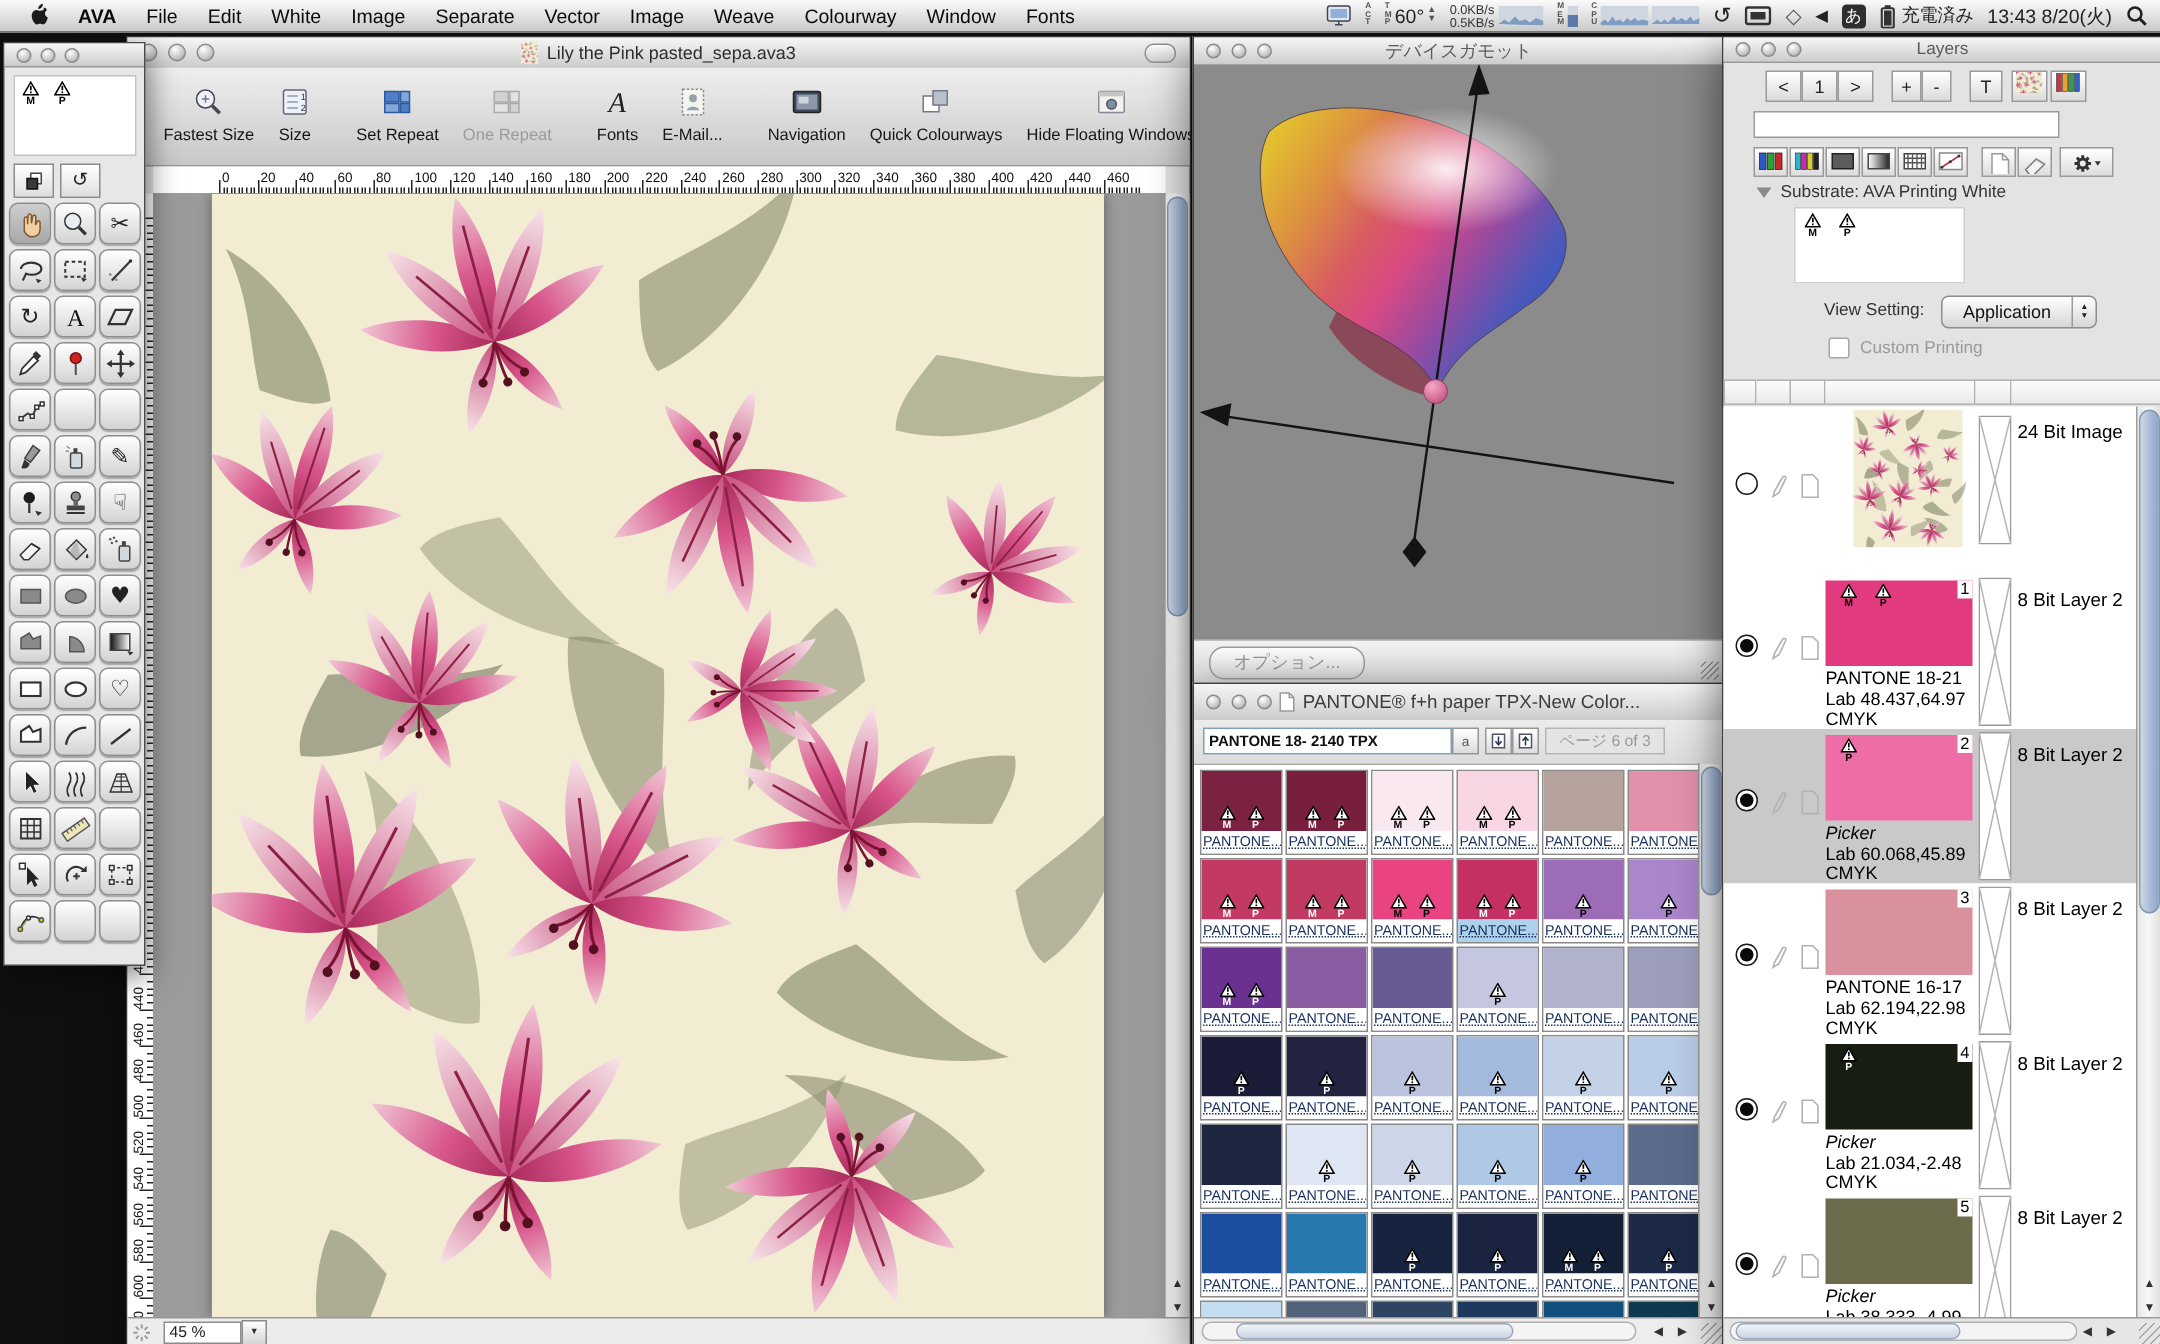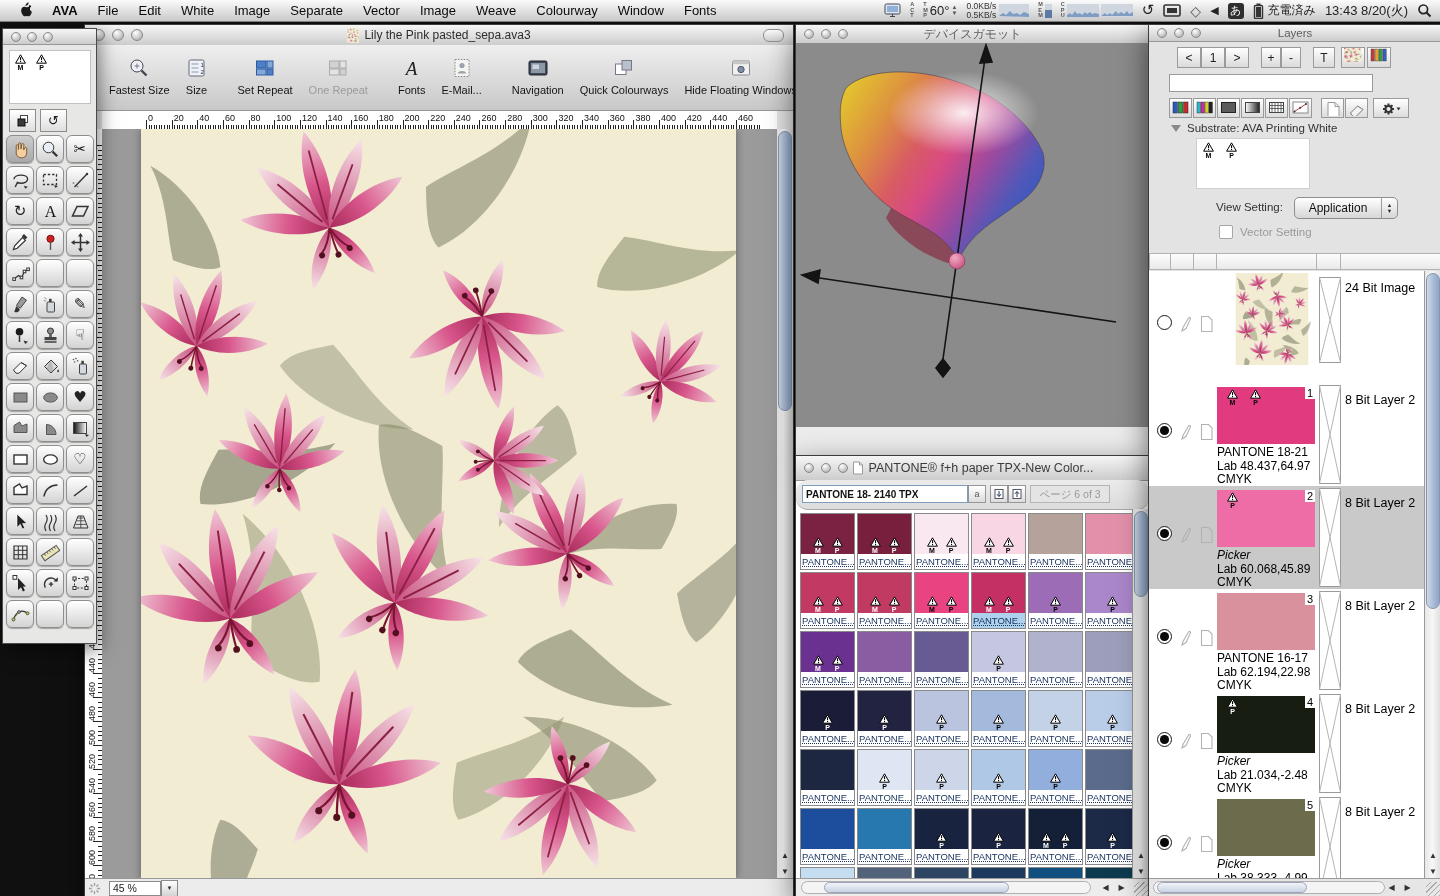--- a/index.html
+++ b/index.html
@@ -73,21 +73,21 @@
 .wt{display:inline-flex;flex-direction:column;align-items:center;line-height:1;}
 .wl{font-size:7px;font-weight:bold;margin-top:0px;}
 
 #gamutwin{left:795px;top:24px;width:353px;height:431px;}
 .g3d{position:absolute;left:0;right:0;top:18px;bottom:29px;background:#8b8b8b;}
 .gfoot{position:absolute;left:0;right:0;bottom:0;height:29px;background:linear-gradient(#f4f4f4,#d6d6d6);border-top:1px solid #a8a8a8;}
 .optbtn{position:absolute;left:10px;top:4px;width:102px;height:20px;border-radius:10px;border:1px solid #9b9b9b;
   background:linear-gradient(#fefefe,#d7d7d7);color:#969696;font-size:12px;text-align:center;line-height:19px;}
 
 #pantwin{left:795px;top:455px;width:353px;height:441px;background:#fff;}
-.psearch{position:absolute;left:0;right:0;top:24px;height:29px;background:linear-gradient(#ececec,#dcdcdc);border-bottom:1px solid #a8a8a8;border-radius:12px;}
+.psearch{position:absolute;left:0;right:0;top:24px;height:29px;background:linear-gradient(#ececec,#dcdcdc);border-bottom:1px solid #a8a8a8;}
 .sfield{position:absolute;left:6px;top:5px;width:158px;height:16px;background:#fff;border:1px solid #7f9ebd;
   font-size:10px;font-weight:bold;color:#111;padding:0 3px;font-family:"Liberation Sans",sans-serif;}
 .abtn{position:absolute;width:16px;height:16px;top:5px;border:1px solid #979797;background:linear-gradient(#fff,#dcdcdc);
   font-size:9px;color:#555;display:flex;align-items:center;justify-content:center;}
 .pgbox{position:absolute;left:234px;top:5px;width:78px;height:16px;background:#e4e4e4;border:1px solid #b5b5b5;
   color:#9a9a9a;font-size:10.5px;text-align:center;line-height:16px;}
 .pgrid{position:absolute;left:4px;top:57px;width:333px;bottom:18px;overflow:hidden;
   display:grid;grid-template-columns:repeat(6,55px);grid-auto-rows:57px;gap:2px;}
 .cell{position:relative;border:1px solid #8a8a8a;box-sizing:border-box;background:#fff;overflow:hidden;}
 .cc{position:absolute;left:0;right:0;top:0;bottom:15px;}
@@ -835,20 +835,24 @@
         <g stroke="#141414" stroke-width="1.6" fill="#141414">
           <path d="M190 8L147 316" fill="none"></path>
           <polygon points="190,2 184,20 196,19"></polygon>
           <polygon points="147,316 140,325 147,334 154,325"></polygon>
           <path d="M10 233L320 279" fill="none"></path>
           <polygon points="6,232 24,227 22,240"></polygon>
         </g>
         <circle cx="161" cy="218" r="8" fill="url(#ball)" stroke="#8c3458" stroke-width=".6"></circle>
       </svg>
     </div>
+    <div class="gfoot">
+      <div class="optbtn">オプション...</div>
+      <div style="position:absolute;right:3px;bottom:3px;width:12px;height:12px;background:repeating-linear-gradient(135deg,transparent 0 2px,#9a9a9a 2px 3px)"></div>
+    </div>
   </div>
 
   <div class="win" id="pantwin">
     <div class="tb" style="height:24px">
       <div class="lights">
           <div class="lt sm"></div>
           <div class="lt sm"></div>
           <div class="lt sm"></div>
         </div>
       <div class="wtitle" style="font-size:12.5px;color:#3c3c3c">
@@ -1586,21 +1590,21 @@
     <div class="viewrow">View Setting:</div>
     <div class="dd">
       <div class="ddt">Application</div>
       <div class="dda">
           <span>▲</span>
           <span>▼</span>
         </div>
     </div>
     <div class="chkrow">
       <div class="chk"></div>
-      <span>Vector Setting</span>
+      <span>Custom Printing</span>
     </div>
     <div class="lhdr" id="lhdr">
         <div class="lhc" style="width:22px;border-left:1px solid #b2b2b2"></div>
         <div class="lhc" style="width:23px"></div>
         <div class="lhc" style="width:23px"></div>
         <div class="lhc" style="width:100px"></div>
         <div class="lhc" style="width:24px"></div>
         <div class="lhc" style="width:100px"></div>
       </div>
     <div class="lrows" id="lrows">

